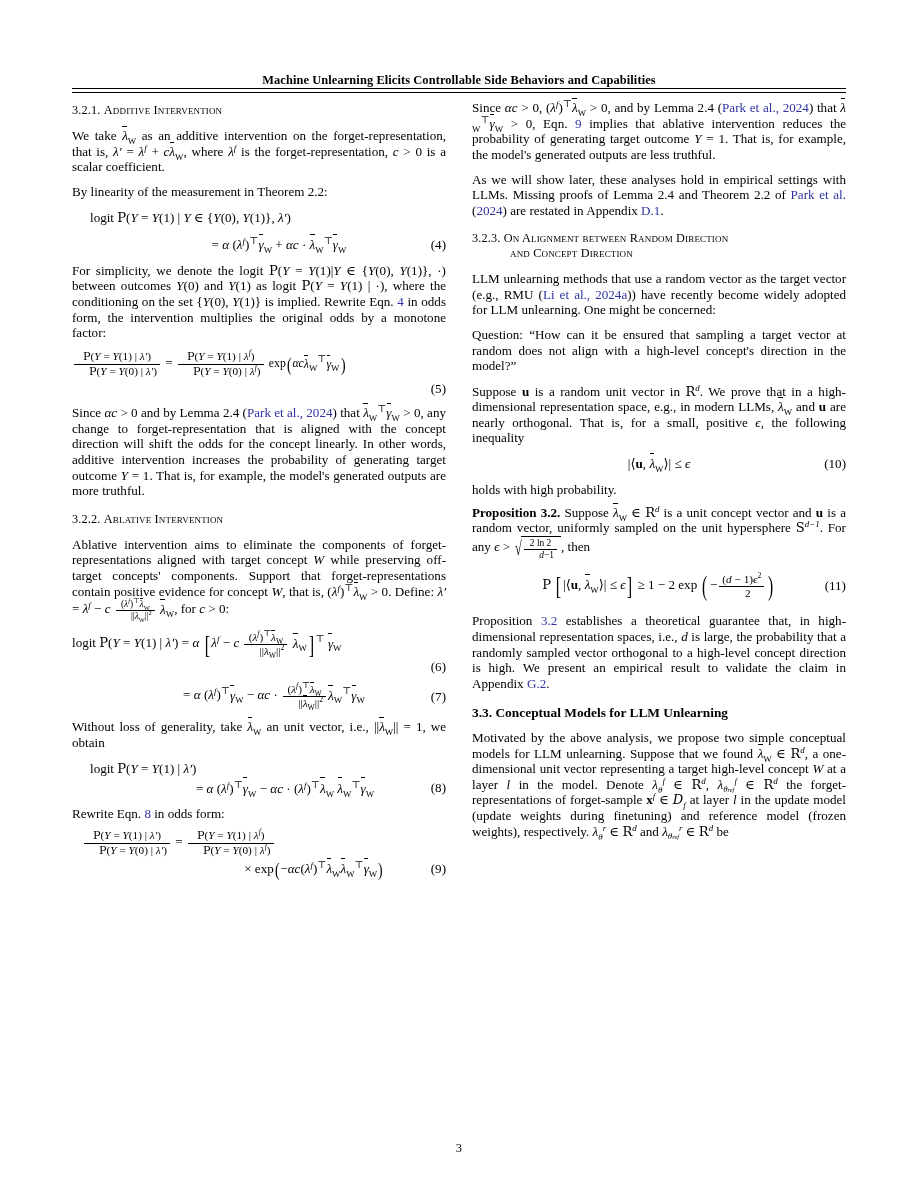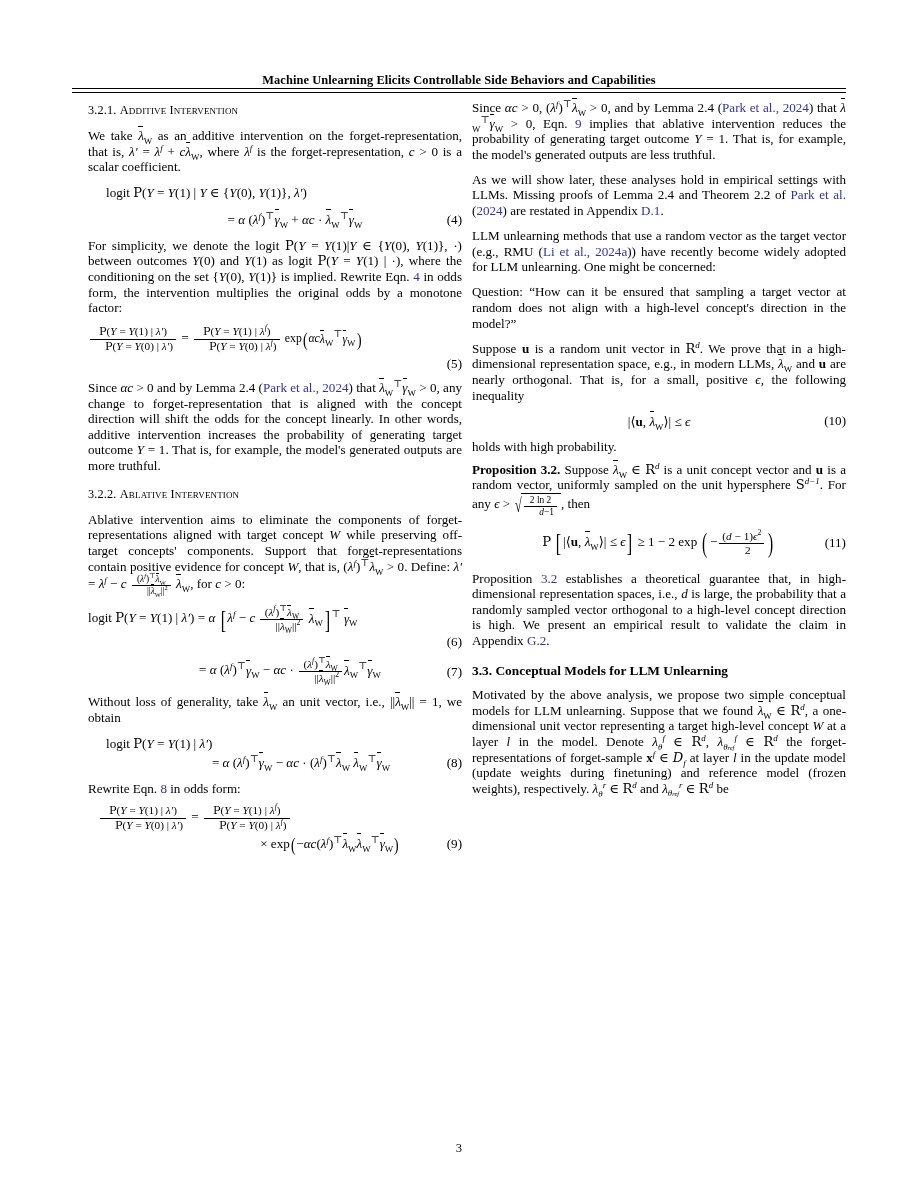--- a/index.html
+++ b/index.html
@@ -27,21 +27,21 @@
     position:absolute;left:72px;top:91.5px;width:774px;height:0;
     border-top:0.7px solid #000;
   }
 
   
   .col{
     position:absolute;top:100px;width:374px;
     font-size:13.1px;line-height:15.6px;
     text-align:justify;
   }
-  .col-left{left:88px;}
+  .col-left{left:72px;}
   .col-right{left:472px;}
 
   p{margin:0 0 9.5px 0;text-align:justify;text-justify:inter-word;hyphens:none;}
 
   
   h4.sub{
     margin:3px 0 9.5px 0;font-size:12.3px;font-weight:normal;
     letter-spacing:.15px;
   }
   h4.sub .sc{font-variant:small-caps;}
@@ -124,20 +124,21 @@
 
     <h4 class="sub">
       <span>3.2.1.</span>
       <span class="sc">Additive Intervention</span>
     </h4>
 
     <p>
       <span>We take </span><span class="m ov"><span class="bar"></span>λ</span><sub class="r">W</sub><span> as an additive intervention on the forget-representation, that is, </span><span class="m">λ</span><span class="m">′</span> <span class="mr">=</span> <span class="m">λ</span><sup>f</sup> <span class="mr">+</span> <span class="m">c</span><span class="m ov"><span class="bar"></span>λ</span><sub class="r">W</sub><span>, where </span><span class="m">λ</span><sup>f</sup><span> is the forget-representation, </span><span class="m">c</span> <span class="mr">&gt;</span> <span class="mr">0</span><span> is a scalar coefficient.</span>
     </p>
 
+    <p>By linearity of the measurement in Theorem 2.2:</p>
 
     <div class="eq left" style="padding-left:18px;">
       <span class="mr">logit</span> <span class="bb">P</span><span class="mr">(</span><span class="m">Y</span> <span class="mr">=</span> <span class="m">Y</span><span class="mr">(1)</span> <span class="mr">|</span> <span class="m">Y</span> <span class="mr">∈</span> <span class="mr">{</span><span class="m">Y</span><span class="mr">(0)</span><span class="mr">,</span> <span class="m">Y</span><span class="mr">(1)</span><span class="mr">}</span><span class="mr">,</span> <span class="m">λ</span><span class="m">′</span><span class="mr">)</span>
     </div>
 
 
     <div class="eq" style="padding-left:40px;">
       <span class="mr">=</span> <span class="m">α</span> <span class="mr">(</span><span class="m">λ</span><sup>f</sup><span class="mr">)</span><span class="topT">⊤</span><span class="m ov"><span class="bar"></span>γ</span><sub class="r">W</sub> <span class="mr">+</span> <span class="m">αc</span> <span class="mr">·</span> <span class="m ov"><span class="bar"></span>λ</span><sub class="r">W</sub><span class="topT">⊤</span><span class="m ov"><span class="bar"></span>γ</span><sub class="r">W</sub>
       <span class="num">(4)</span>
     </div>
@@ -214,20 +215,25 @@
   <div class="col col-right">
 
     <p>
       <span>Since </span><span class="m">αc</span> <span class="mr">&gt;</span> <span class="mr">0</span><span>, </span><span class="mr">(</span><span class="m">λ</span><sup>f</sup><span class="mr">)</span><span class="topT">⊤</span><span class="m ov"><span class="bar"></span>λ</span><sub class="r">W</sub> <span class="mr">&gt;</span> <span class="mr">0</span><span>, and by Lemma 2.4 (</span><span class="lnk">Park et al., 2024</span><span>) that </span><span class="m ov"><span class="bar"></span>λ</span><sub class="r">W</sub><span class="topT">⊤</span><span class="m ov"><span class="bar"></span>γ</span><sub class="r">W</sub> <span class="mr">&gt;</span> <span class="mr">0</span><span>, Eqn. </span><span class="lnk">9</span><span> implies that ablative intervention reduces the probability of generating target outcome </span><span class="m">Y</span> <span class="mr">=</span> <span class="mr">1</span><span>. That is, for example, the model's generated outputs are less truthful.</span>
     </p>
 
     <p>
       <span>As we will show later, these analyses hold in empirical settings with LLMs. Missing proofs of Lemma 2.4 and Theorem 2.2 of </span><span class="lnk">Park et al.</span><span> (</span><span class="lnk">2024</span><span>) are restated in Appendix </span><span class="lnk">D.1</span><span>.</span>
     </p>
 
+    <h4 class="sub two-line" style="margin-top:12px;">
+      <span>3.2.3.</span>
+      <span class="sc">On Alignment between Random Direction</span>
+      <span class="sc ind">and Concept Direction</span>
+    </h4>
 
     <p>
       <span>LLM unlearning methods that use a random vector as the target vector (</span><span class="italic">e.g.</span><span>, RMU (</span><span class="lnk">Li et al., 2024a</span><span>)) have recently become widely adopted for LLM unlearning. One might be concerned:</span>
     </p>
 
     <p class="italic">
       <span>Question:</span>
       <span>“How can it be ensured that sampling a target vector at random does not align with a high-level concept's direction in the model?”</span>
     </p>
 

